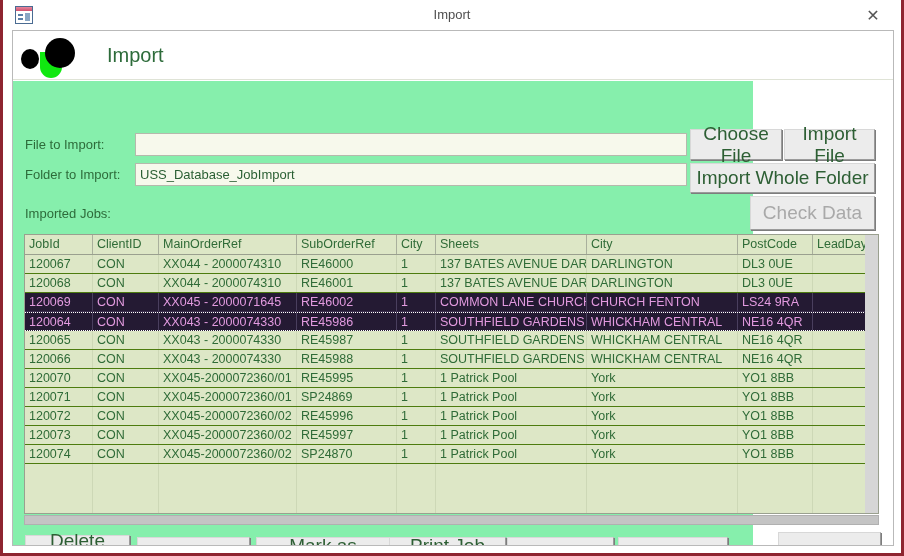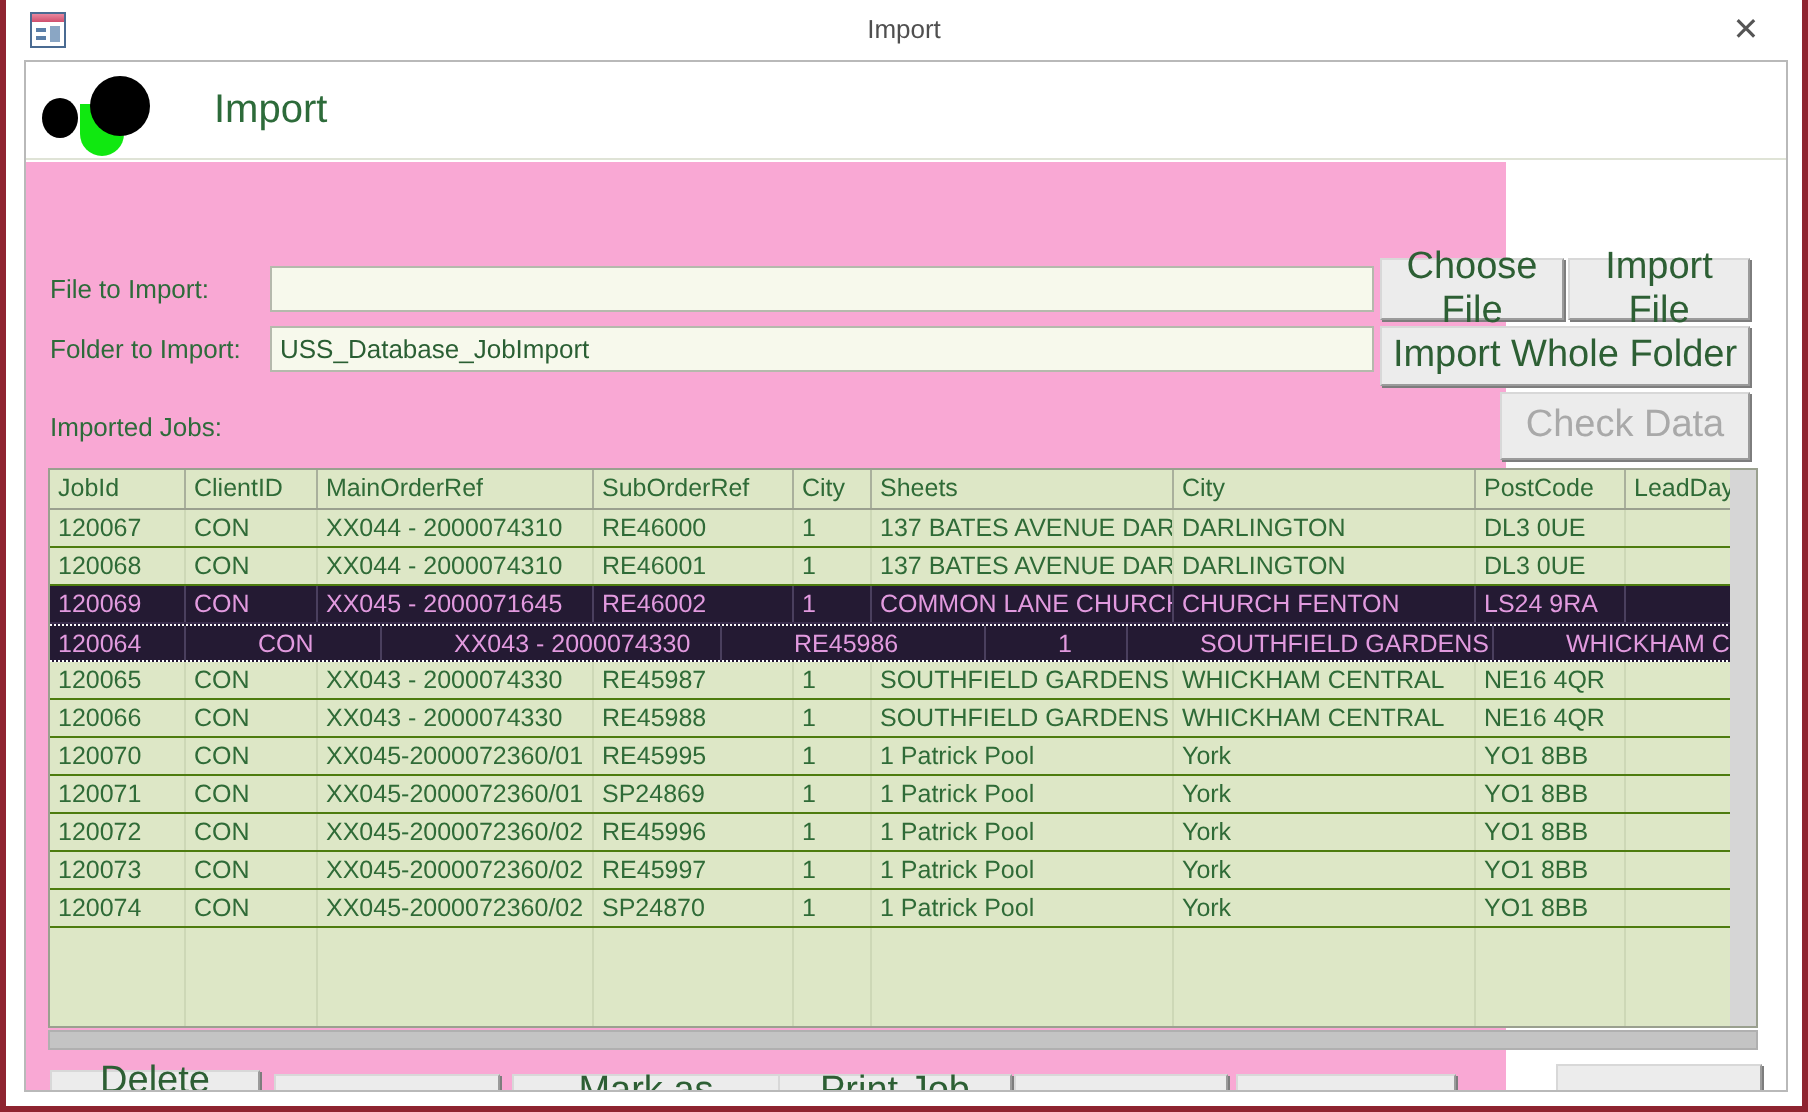--- a/index.html
+++ b/index.html
@@ -119,21 +119,21 @@
     font-size: 20px;
     color: #2d6b3a;
     margin-left: 26px;
   }
 
   
   .panel {
     position: absolute;
     left: 0; top: 50px;
     width: 740px; height: 465px;
-    background: #f9a8d4;
+    background: #86efac;
   }
 
   
   .row {
     position: absolute;
     display: flex;
     align-items: center;
   }
   .lbl {
     font-size: 13px;
@@ -201,21 +201,20 @@
     border-bottom: 1px solid #4d7c0f;
   }
   .grow.sel {
     background: #241a33;
     border-bottom: 1px solid #3a2d4d;
   }
   .grow.sel.focusrow {
     border-top: 1px dotted #ffffff;
     border-bottom: 1px dotted #ffffff;
     height: 19px;
-    gap: 32px;
   }
   .gc {
     font-size: 12.5px;
     color: #2f6b37;
     line-height: 18px;
     padding-left: 4px;
     border-right: 1px solid #cdd8b6;
     overflow: hidden;
     white-space: nowrap;
     flex: 0 0 auto;

